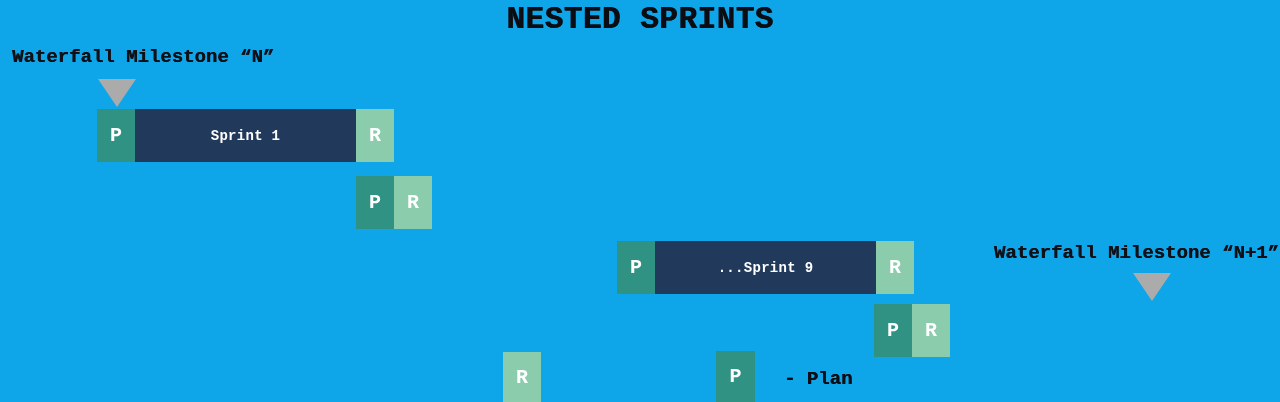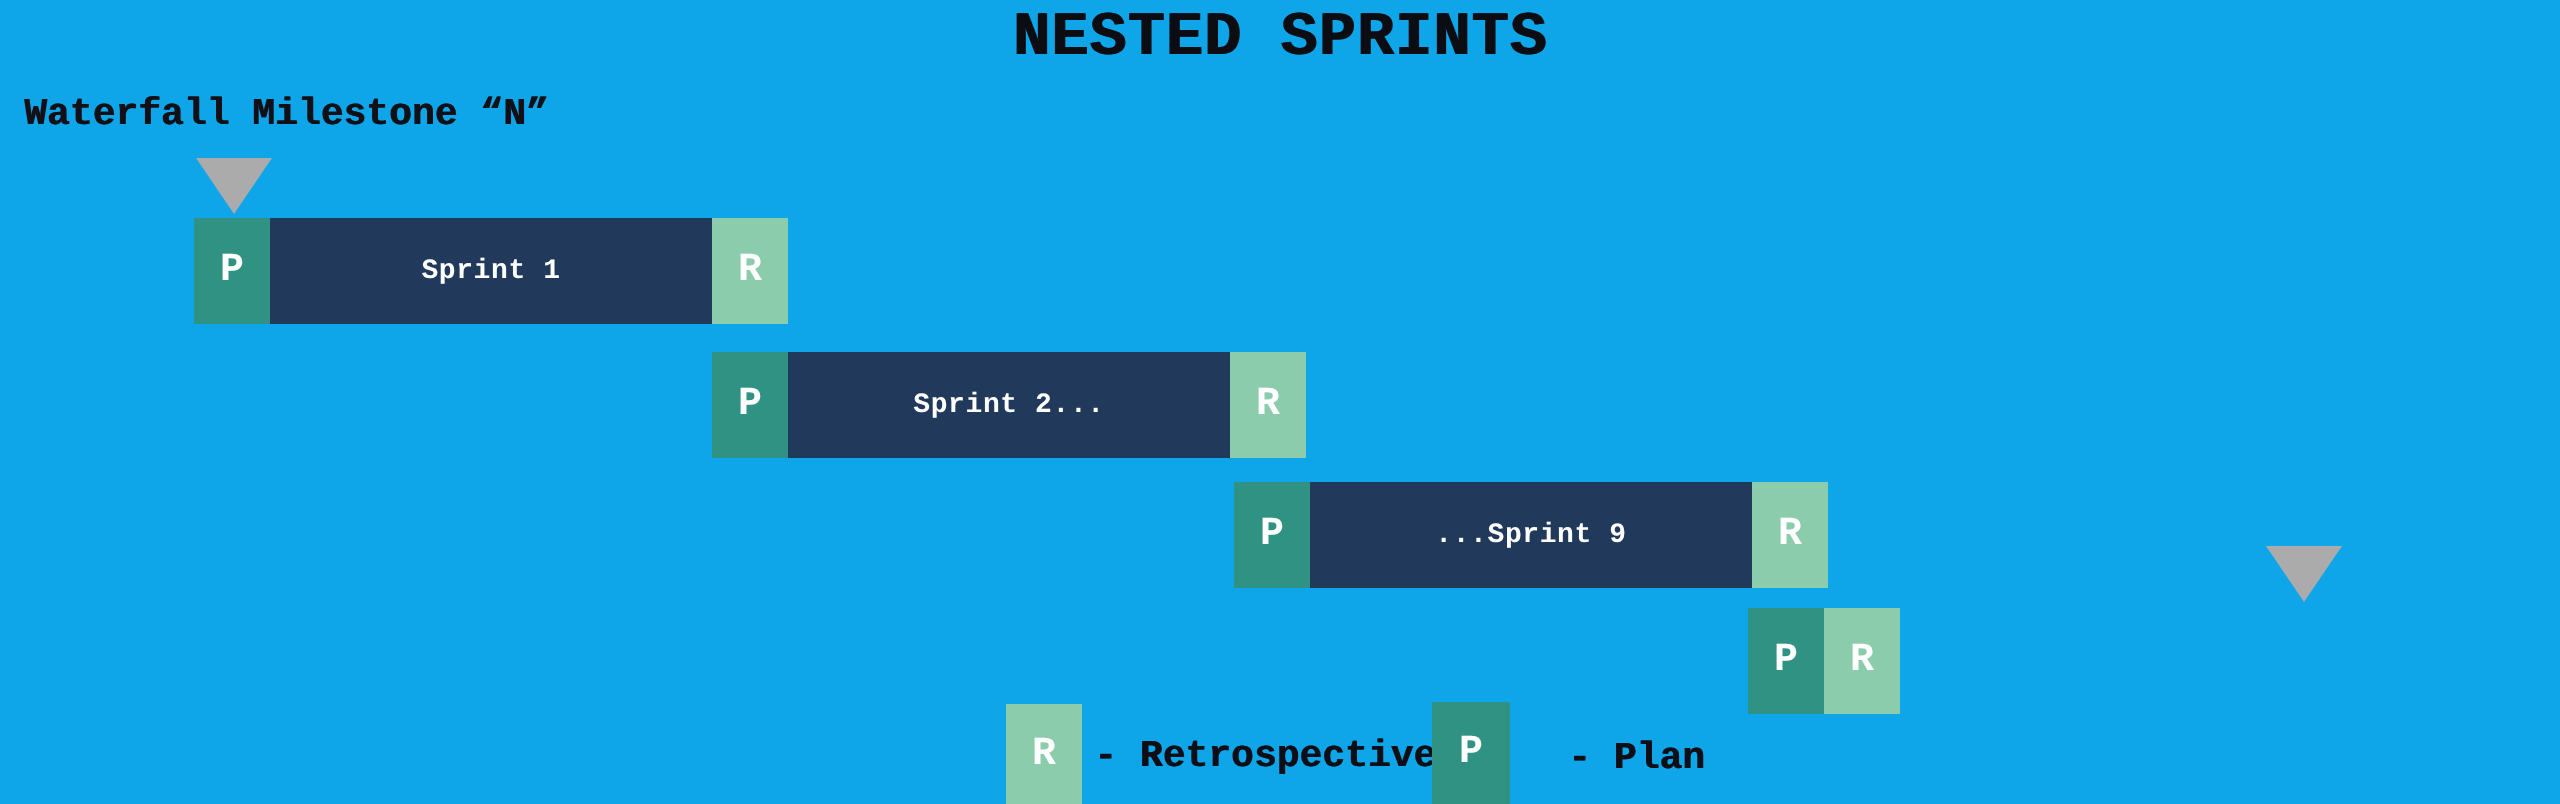--- a/index.html
+++ b/index.html
@@ -87,44 +87,43 @@
 </head>
 <body>
 
 <div class="canvas">
 
   <h1 class="title">NESTED SPRINTS</h1>
 
   <div class="milestone-label ms-n">Waterfall Milestone “N”</div>
   <div class="triangle tri-n"></div>
 
+  <div class="milestone-label ms-n1">Waterfall Milestone “N+1”</div>
   <div class="triangle tri-n1"></div>
 
   <div class="sprint s1">
     <div class="block block-plan">P</div>
     <div class="block block-name">Sprint 1</div>
     <div class="block block-retro">R</div>
   </div>
 
   <div class="sprint s2">
     <div class="block block-plan">P</div>
-    <div class="block block-name">Sprint 2...</div>
     <div class="block block-retro">R</div>
   </div>
 
   <div class="sprint s3">
     <div class="block block-plan">P</div>
     <div class="block block-name">...Sprint 9</div>
     <div class="block block-retro">R</div>
   </div>
 
   <div class="sprint s4">
     <div class="block block-plan">P</div>
     <div class="block block-retro">R</div>
   </div>
 
   <div class="legend-square lg-r">R</div>
-  <div class="legend-label ll-r">- Retrospective</div>
 
   <div class="legend-square lg-p">P</div>
   <div class="legend-label ll-p">- Plan</div>
 
 </div>
 
 </body></html>

